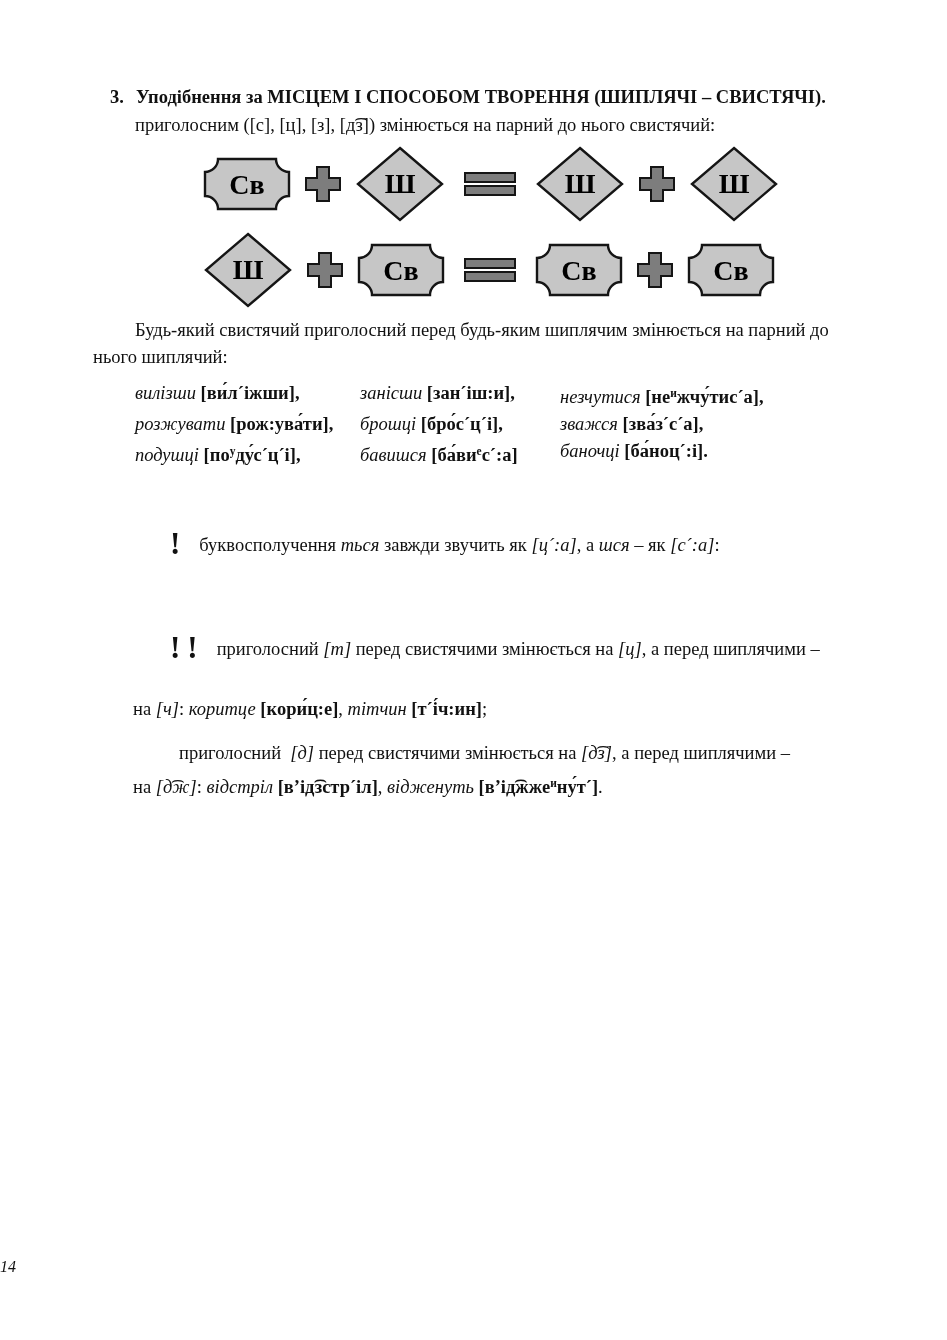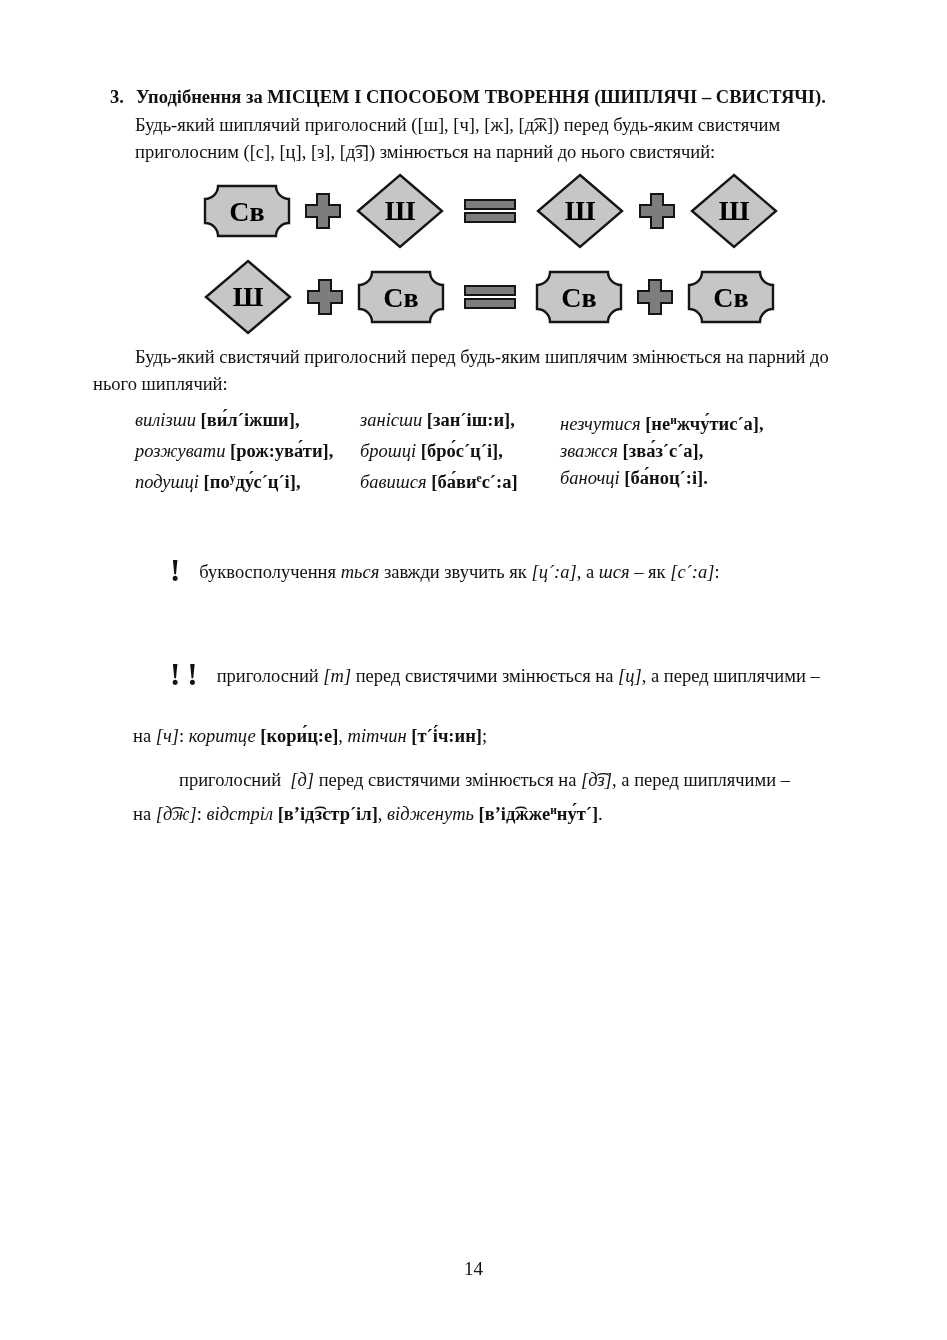--- a/index.html
+++ b/index.html
@@ -38,35 +38,34 @@
   .excl{
     font-weight:bold;font-size:31px;letter-spacing:7px;
     margin-right:12px;vertical-align:-3px;line-height:0;
   }
   .sg-r{}
   .sg-i{font-style:italic;}
   .sg-b{font-weight:bold;}
   .sg-bsup{font-weight:bold;font-size:0.62em;vertical-align:0.5em;}
   .pageno{
     position:absolute;left:0;top:1258px;width:100%;
-    text-align:center;font-size:19px;
+    text-align:left;font-size:16px;font-style:italic;
   }
 </style>
 </head>
 <body>
 
 <div class="page">
 
   <div class="heading">
     <span class="hnum">3.</span>
     <span class="htext">Уподібнення за МІСЦЕМ І СПОСОБОМ ТВОРЕННЯ (ШИПЛЯЧІ – СВИСТЯЧІ).</span>
   </div>
 
   <div class="para" style="margin-top:2px">
-    <div class="line">Будь-який шиплячий приголосний ([ш], [ч], [ж], [д͡ж]) перед будь-яким свистячим</div>
     <div class="line">приголосним ([с], [ц], [з], [д͡з]) змінюється на парний до нього свистячий:</div>
   </div>
 
   <div class="diagram">
     <div class="drow">
         <span class="shape-wrap">
           <svg width="88" height="54" viewBox="0 0 88 54">
             <path d="M15 2H73A13 13 0 0 0 86 15V39A13 13 0 0 0 73 52H15A13 13 0 0 0 2 39V15A13 13 0 0 0 15 2Z" fill="#c6c6c6" stroke="#151515" stroke-width="2.4"></path>
             <text x="50%" y="37" text-anchor="middle" font-family="Liberation Serif, serif" font-size="28" font-weight="bold" fill="#000">Св</text>
           </svg>

